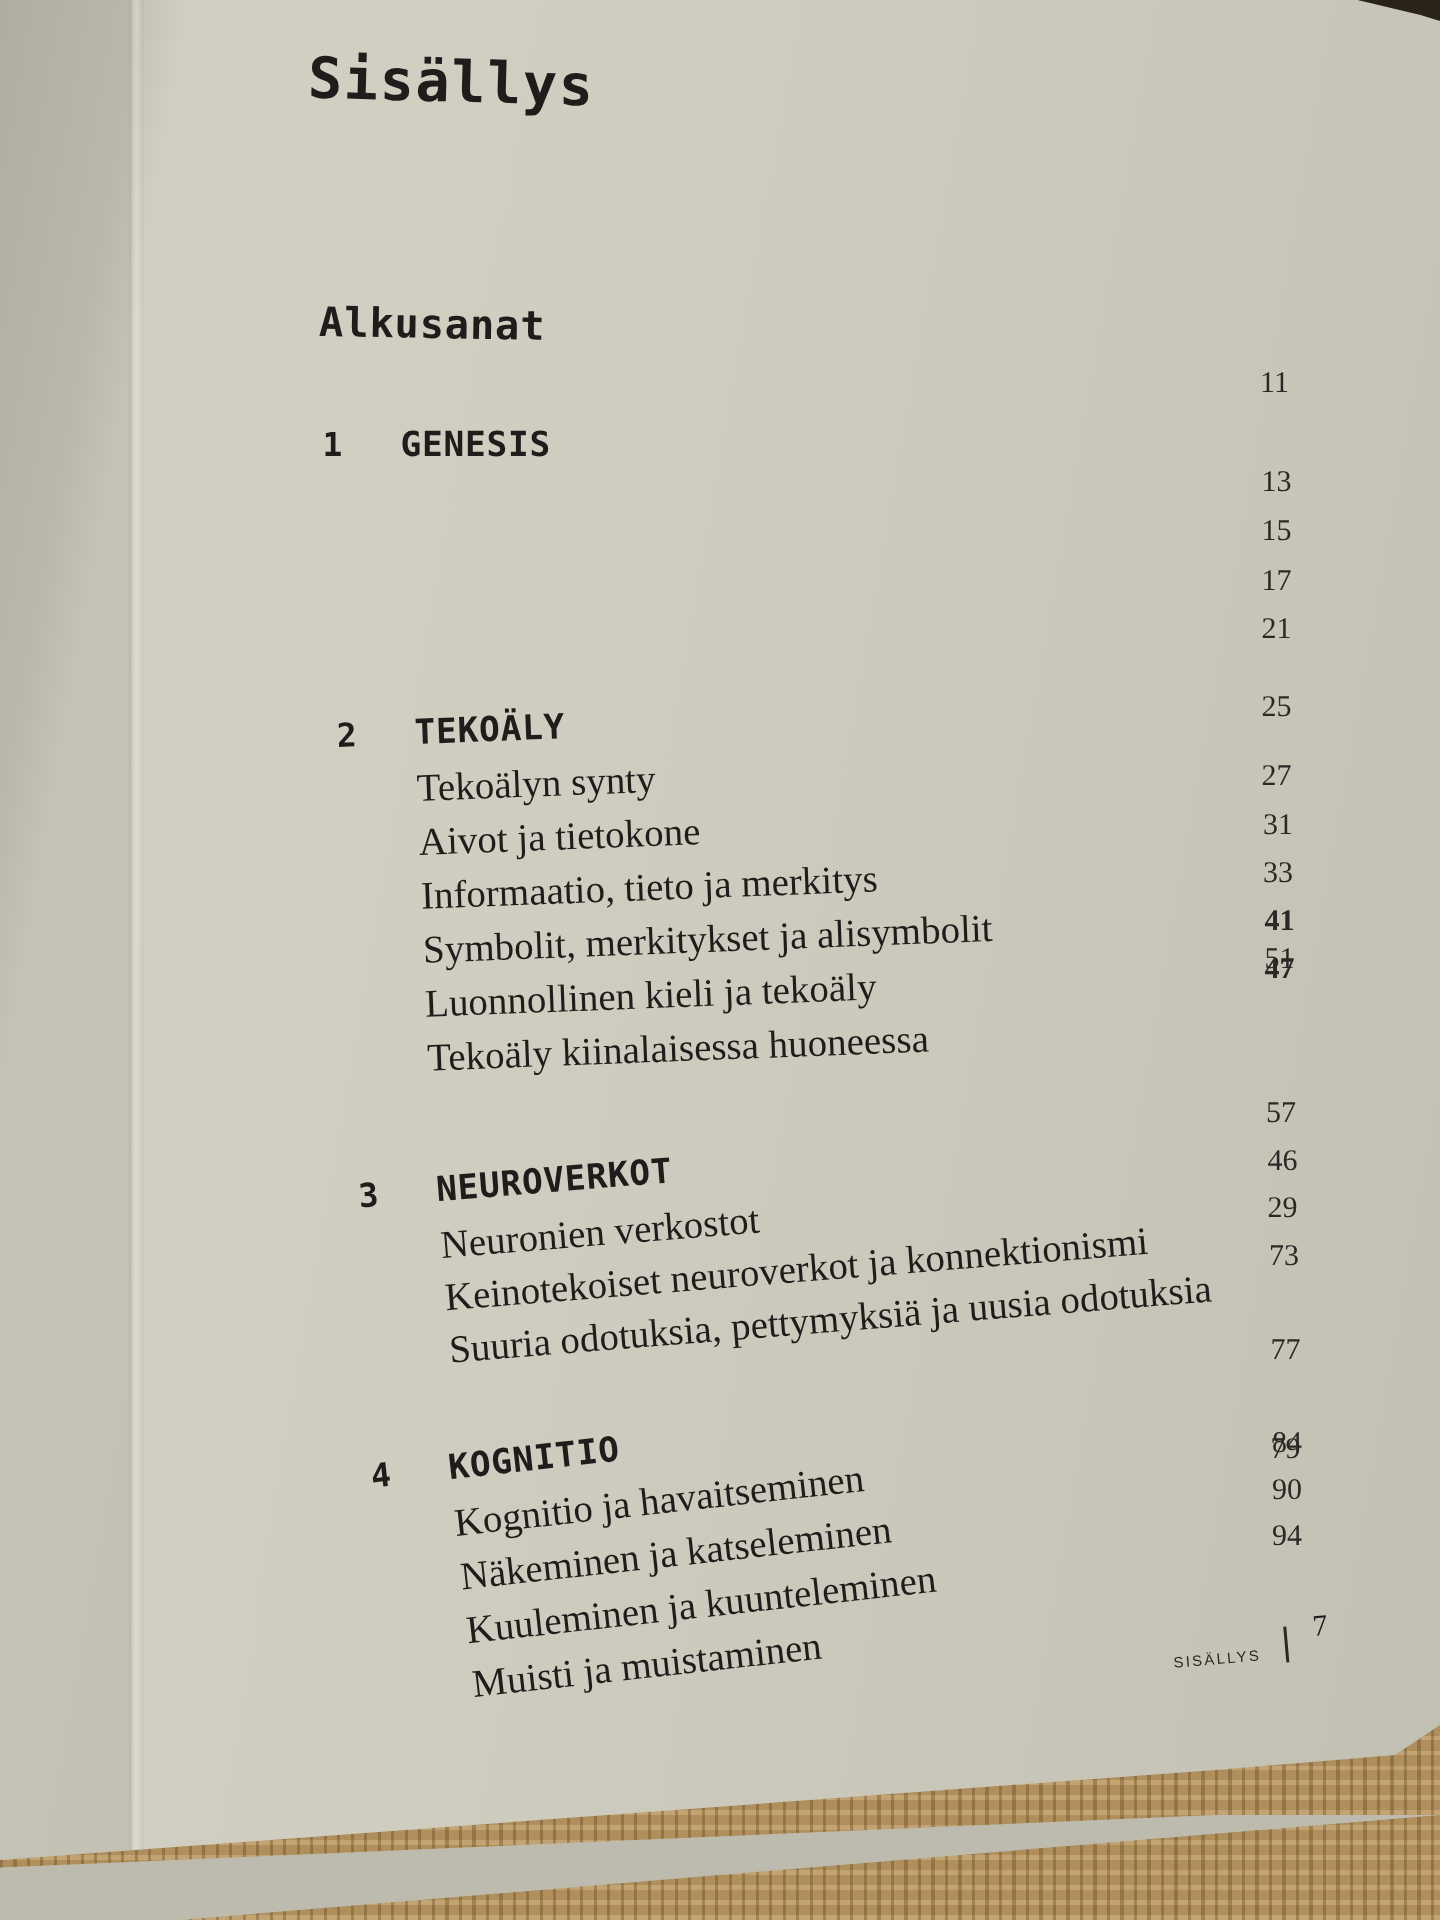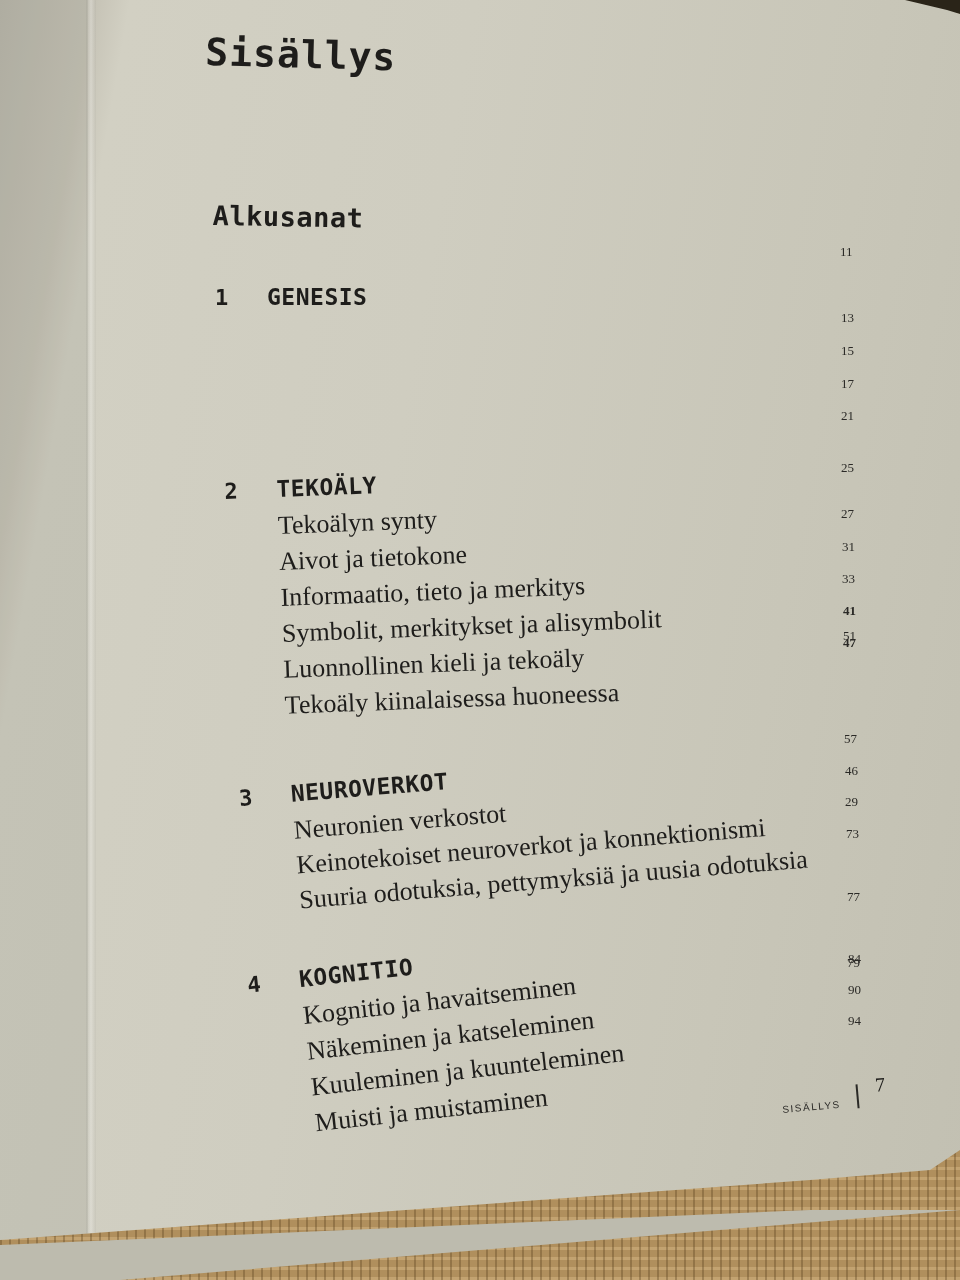--- a/index.html
+++ b/index.html
@@ -129,21 +129,21 @@
 
     .pages {
       position: absolute;
       left: 836px;
       top: 0;
       width: 40px;
     }
     .page-num {
       position: absolute;
       font-family: "Liberation Serif", serif;
-      font-size: 13px;
+      font-size: 20px;
       color: #2a2926;
       white-space: nowrap;
     }
 
     .footer {
       position: absolute;
       left: 780px; top: 1082px;
       display: flex;
       align-items: flex-end;
       transform: rotate(-5deg);

